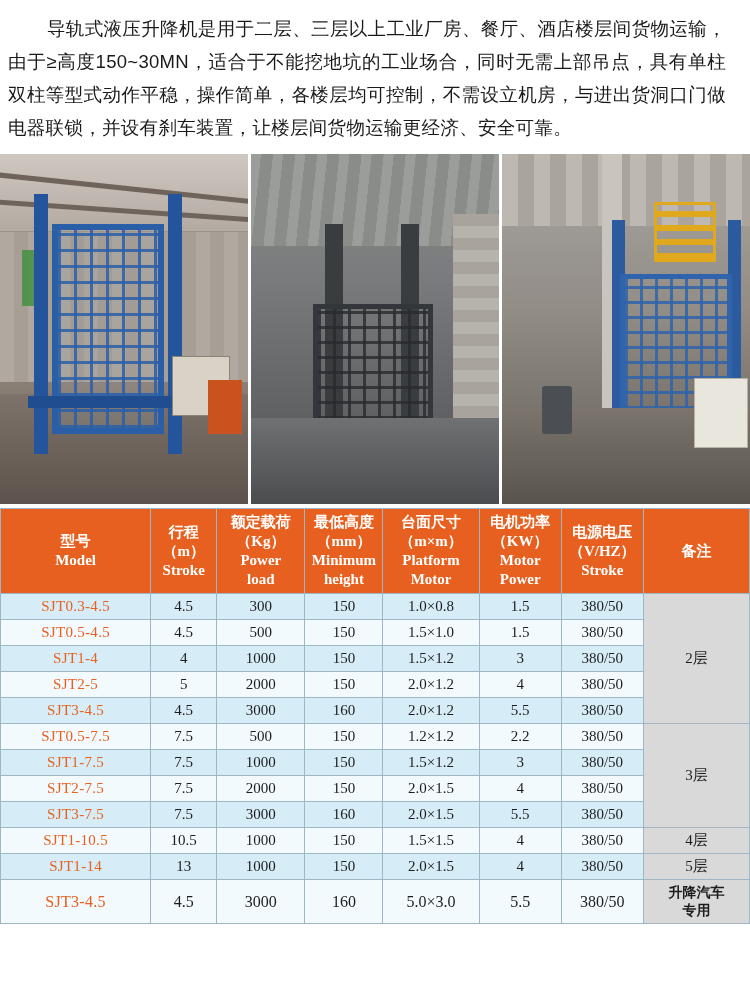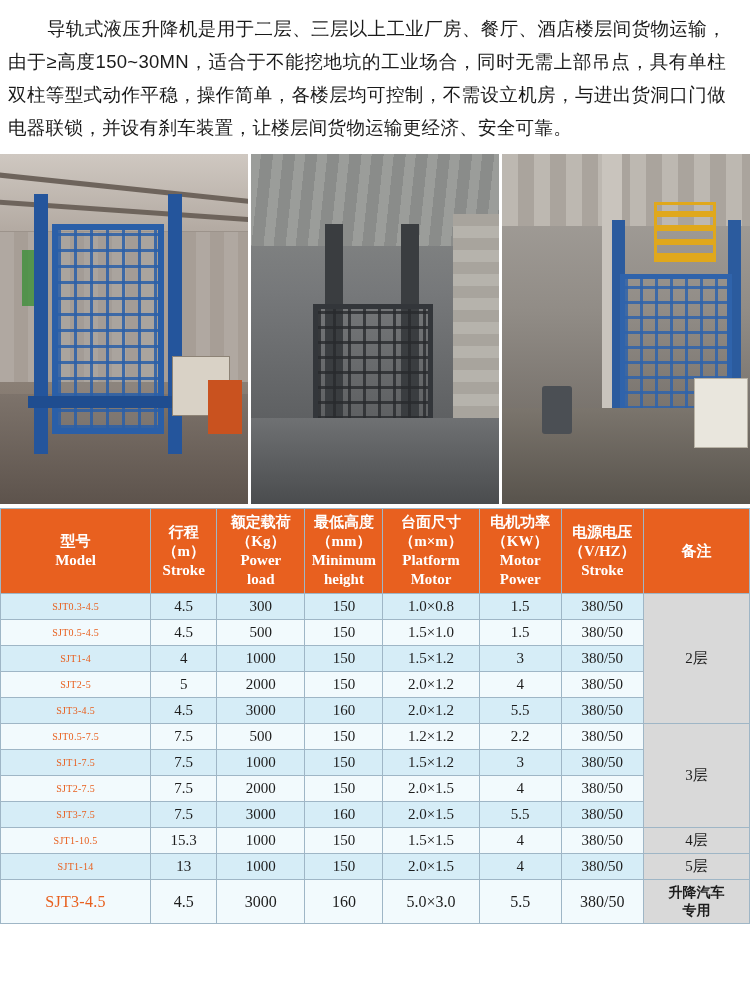--- a/index.html
+++ b/index.html
@@ -166,21 +166,21 @@
   tbody td {
     font-size: 15px;
     padding: 3px 1px;
     height: 26px;
     color: #1d1d1d;
   }
   tbody tr.odd td { background: #d6edf7; }
   tbody tr.even td { background: #f2fafd; }
   tbody td.model {
     color: #e8601f;
-    font-size: 10px;
+    font-size: 15px;
     letter-spacing: .3px;
   }
   tbody td.remark {
     background: #d9d9d9 !important;
     color: #1d1d1d;
     font-size: 15px;
   }
   tbody tr.tall td { height: 44px; font-size: 16px; }
   tbody td.remark.small { font-size: 14px; line-height: 18px; font-weight: bold; }
 </style>
@@ -369,21 +369,21 @@
       <td>7.5</td>
       <td>3000</td>
       <td>160</td>
       <td>2.0×1.5</td>
       <td>5.5</td>
       <td>380/50</td>
     </tr>
 
     <tr class="even">
       <td class="model">SJT1-10.5</td>
-      <td>15.3</td>
+      <td>10.5</td>
       <td>1000</td>
       <td>150</td>
       <td>1.5×1.5</td>
       <td>4</td>
       <td>380/50</td>
       <td class="remark">4层</td>
     </tr>
     <tr class="odd">
       <td class="model">SJT1-14</td>
       <td>13</td>

